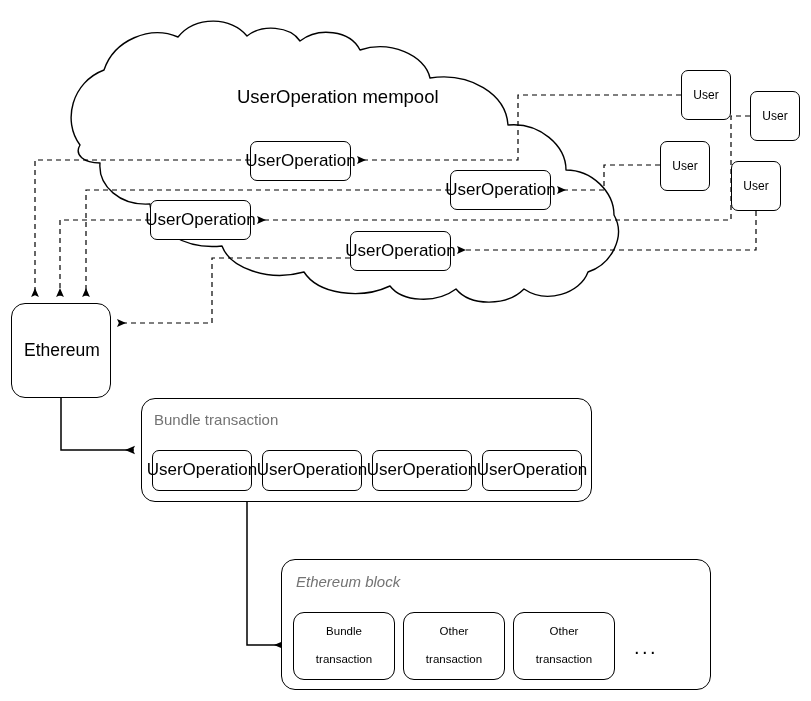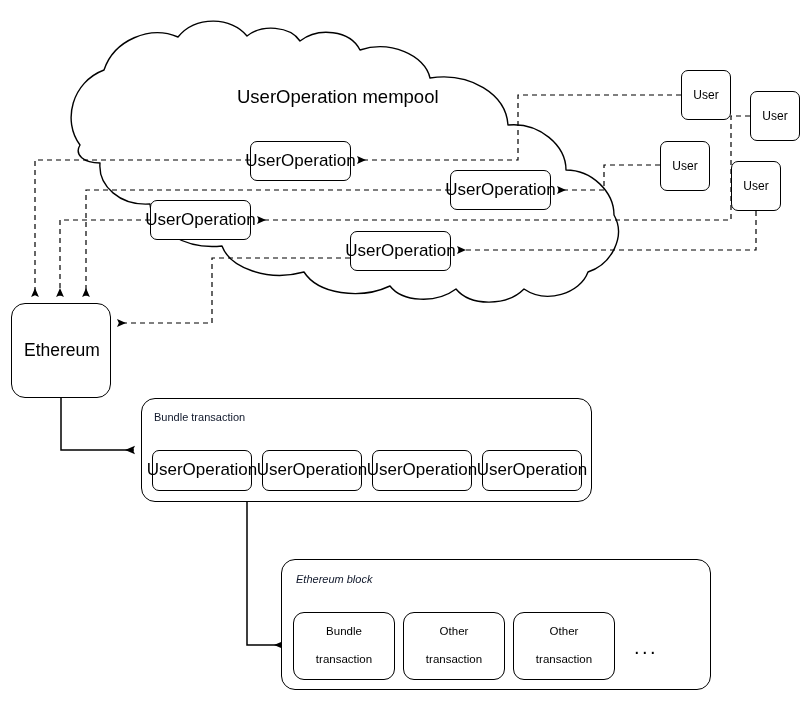--- a/index.html
+++ b/index.html
@@ -55,22 +55,22 @@
     height: 95px;
     justify-content: flex-start;
     padding-left: 12px;
   }
   .container-box {
     display: block;
     background: #ffffff;
   }
   .container-title {
     position: absolute;
-    font-size: 11px;
-    color: #0f172a;
+    font-size: 15px;
+    color: #737373;
     white-space: nowrap;
   }
   .tx {
     font-size: 11.5px;
   }
   .ellipsis {
     position: absolute;
     font-size: 20px;
     letter-spacing: 2.5px;
     color: #000000;

